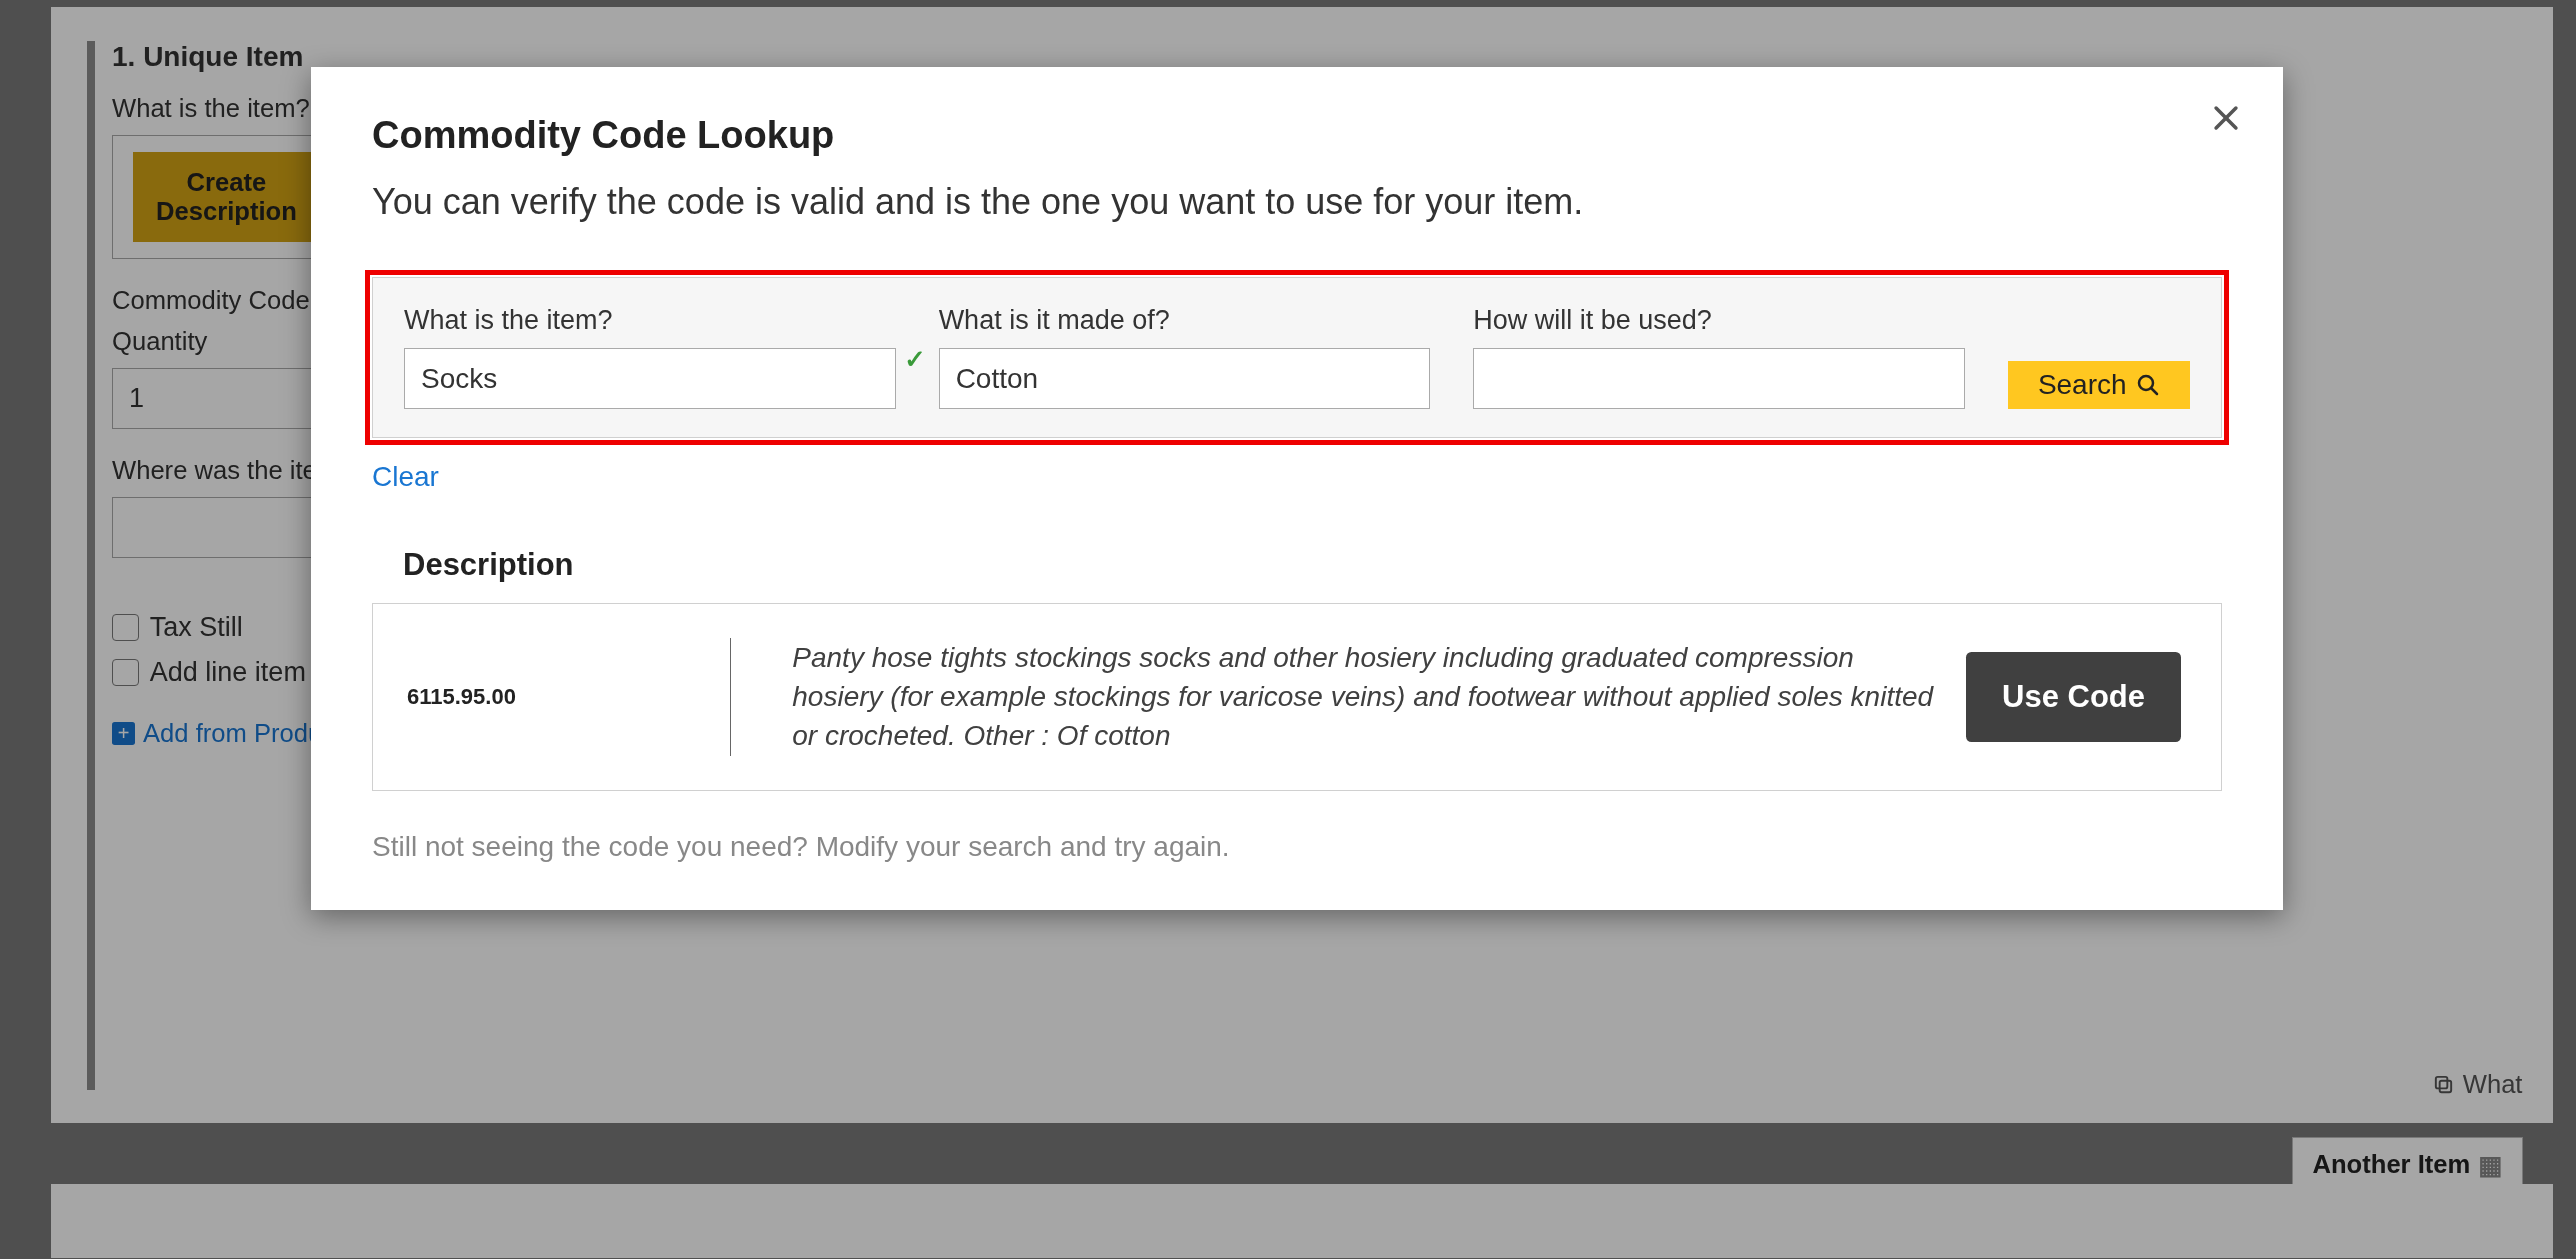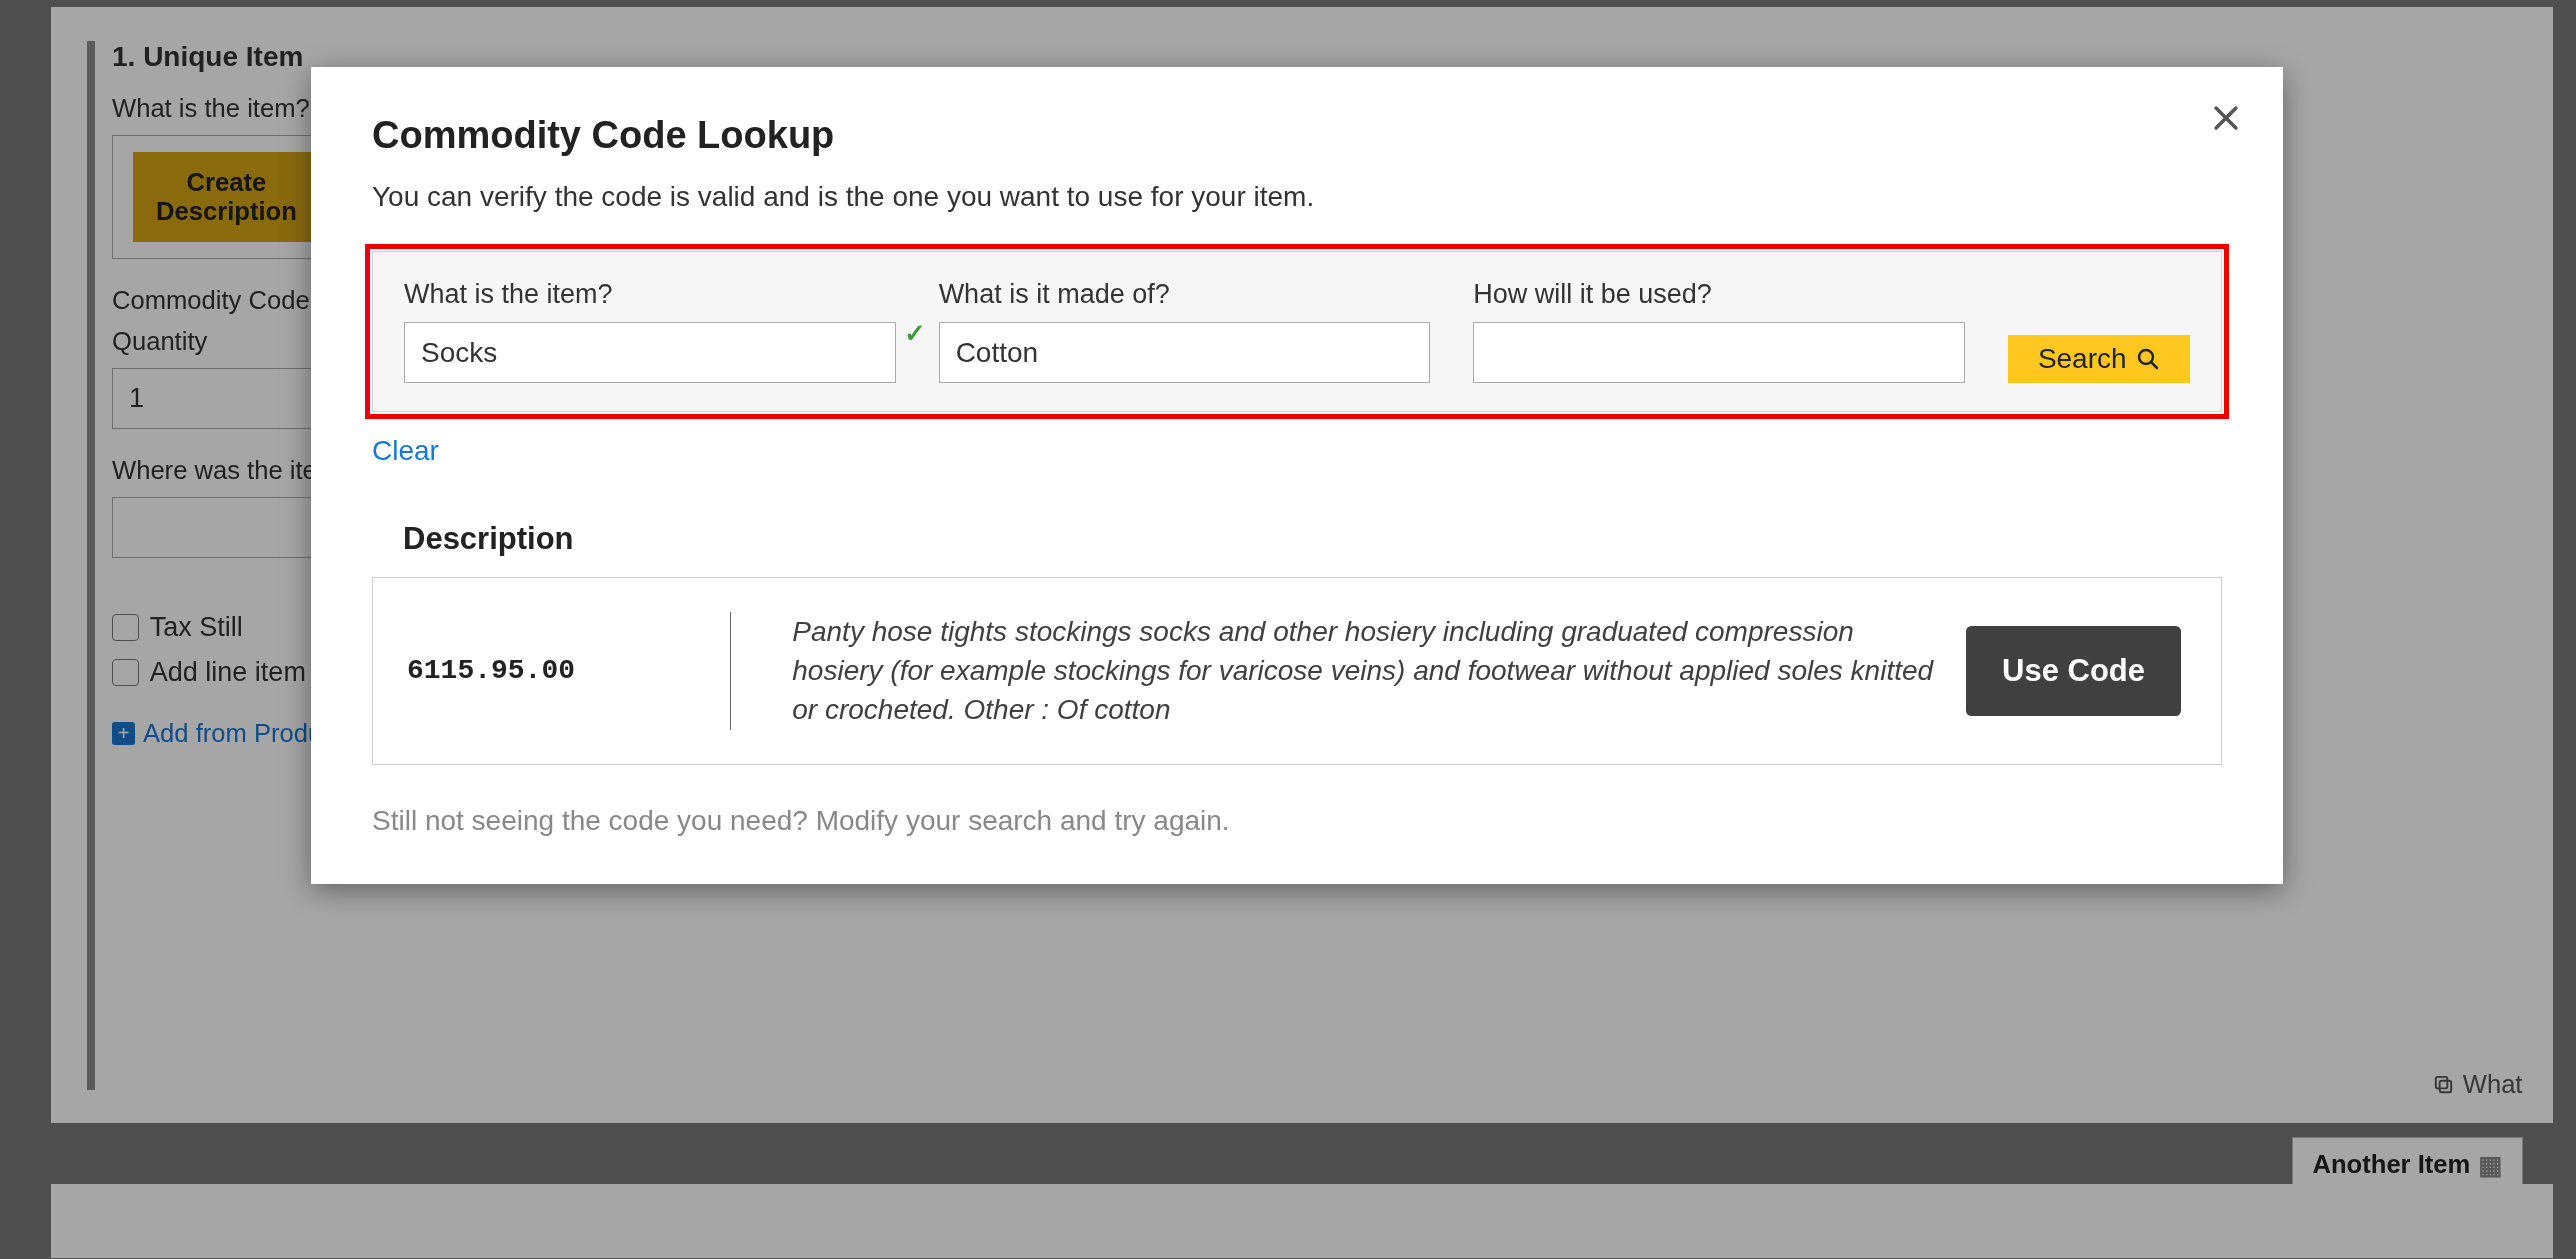--- a/index.html
+++ b/index.html
@@ -167,23 +167,23 @@
       width: 34px;
       height: 34px;
     }
     .modal h2 {
       font-size: 38px;
       font-weight: bold;
       color: #222;
       margin-bottom: 24px;
     }
     .modal-subtitle {
-      font-size: 28px;
-      color: #333;
-      margin-bottom: 38px;
+      font-size: 36px;
+      color: #333;
+      margin-bottom: 54px;
     }
     .search-box {
       border: 1.3px solid #d0d0d0;
       background: #f6f6f6;
       padding: 27px 31px 28px 31px;
       position: relative;
       outline: 5.4px solid #ee0000;
       outline-offset: 2.7px;
     }
     .s-cols {
@@ -247,24 +247,23 @@
     }
     .rh-code { width: 603px; }
     .result-box {
       border: 1.3px solid #d0d0d0;
       padding: 34px 40px 34px 34px;
       display: flex;
       align-items: center;
     }
     .r-code {
       font-weight: bold;
-      font-size: 28px;
+      font-size: 22px;
       color: #222;
       width: 323px;
-      font-family: Liberation Mono, monospace;
     }
     .r-divider {
       width: 1.3px;
       align-self: stretch;
       background: #666;
       margin-right: 61px;
     }
     .r-desc {
       font-size: 28px;
       color: #404040;

